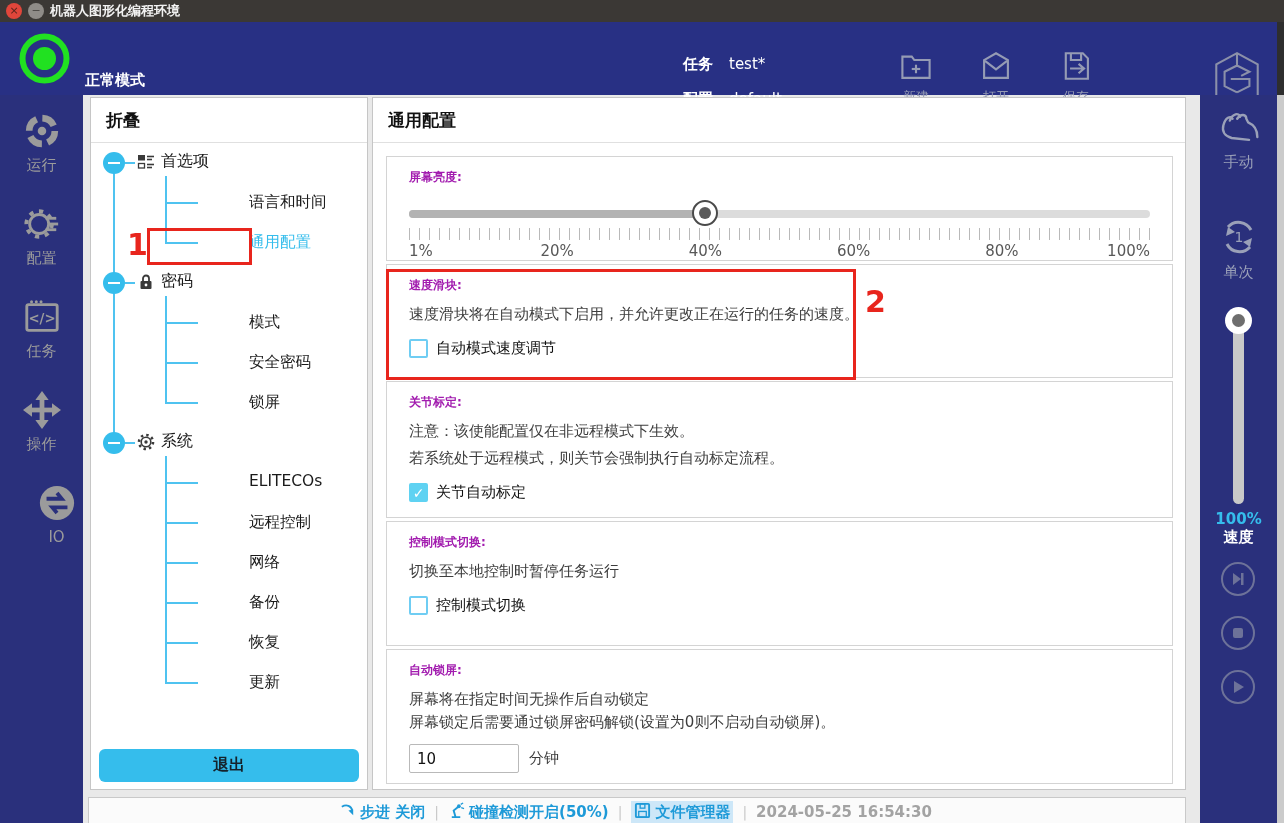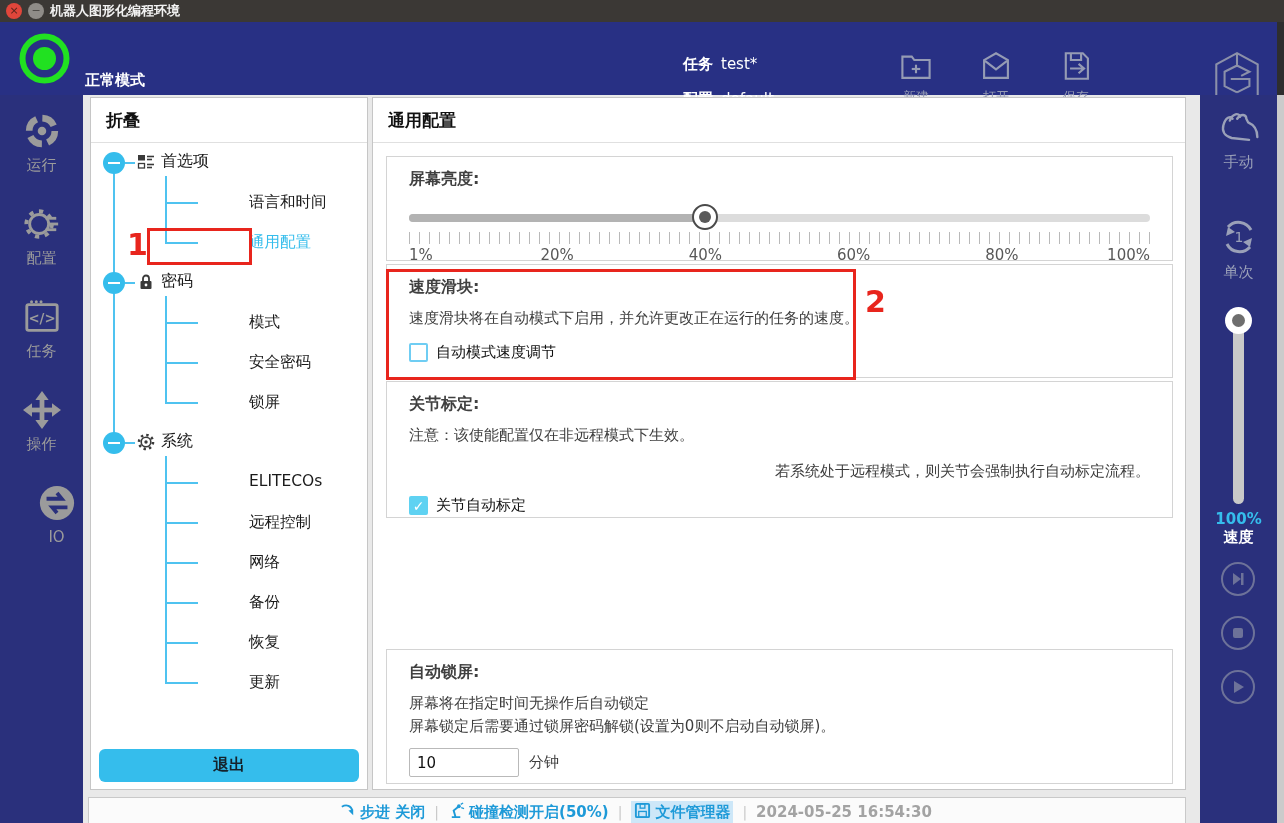--- a/index.html
+++ b/index.html
@@ -14,21 +14,21 @@
   .tb-close { left:6px; background:#e0463b; }
   .tb-min { left:28px; background:#8f8c88; color:#4a4845; }
   .tb-title { position:absolute; left:50px; top:2px; font-size:13px; font-weight:bold; color:#f1f1f1; }
 
   
   .header { position:absolute; left:0; top:22px; width:1284px; height:73px; background:#283084; }
   .mode-ind { position:absolute; left:17px; top:9px; width:55px; height:55px; }
   .mode-label { position:absolute; left:85px; top:49px; color:#fff; font-size:15px; font-weight:bold; }
   .hdr-kv { position:absolute; color:#fff; font-size:15px; }
   .hdr-kv .k { font-weight:bold; }
-  .hdr-kv .v { margin-left:8px; font-weight:normal; }
+  .hdr-kv .v { margin-left:16px; font-weight:normal; }
   .hdr-action { position:absolute; top:27px; width:64px; height:62px; text-align:center;
                 color:#959bb4; cursor:pointer; }
   .hdr-action svg { width:34px; height:34px; }
   .hdr-action .lbl { font-size:13px; margin-top:1px; }
   .logo { position:absolute; left:1210px; top:29px; width:54px; height:58px; color:#8b90a9; }
   .logo svg { width:100%; height:100%; }
 
   
   .leftnav { position:absolute; left:0; top:95px; width:83px; height:728px; background:#2a307c; }
   .lnav-item { position:absolute; left:0; width:83px; height:70px; text-align:center;
@@ -58,21 +58,21 @@
               border:none; border-radius:6px; font-size:16px; font-weight:bold; color:#15232b; cursor:pointer;
               font-family:inherit; }
 
   
   .anno-box { position:absolute; border:3px solid #e8251d; z-index:5; pointer-events:none; }
   .anno-num { position:absolute; color:#e8251d; font-size:30px; font-weight:bold; z-index:5; }
 
   
   .card { position:absolute; left:13px; width:787px; border:1px solid #d4d4d4; background:#fff;
           padding:12px 22px; }
-  .card-title { font-size:16px; font-weight:bold; color:#404040; }
+  .card-title { font-size:12px; font-weight:bold; color:#a21caf; }
   .card-desc { font-size:15px; color:#3d3d3d; line-height:23px; margin-top:9px; }
   .cb-row { display:flex; align-items:center; margin-top:13px; cursor:pointer; }
   .cb { width:19px; height:19px; border:2px solid #6fcdf3; border-radius:2px; background:#fff;
         text-align:center; line-height:16px; font-size:14px; color:#fff; }
   .cb.checked { background:#5fd2f2; border-color:#5fd2f2; }
   .cb-label { font-size:15px; color:#111; margin-left:8px; }
 
   .slider-wrap { position:relative; height:40px; margin-top:14px; }
   .slider-track { position:absolute; left:0; right:0; top:10px; height:8px; background:#dcdcdc; border-radius:4px; }
   .slider-fill { position:absolute; left:0; top:0; height:8px; background:#b3b3b3; border-radius:4px; }
@@ -306,27 +306,35 @@
       <div class="card-desc">速度滑块将在自动模式下启用，并允许更改正在运行的任务的速度。</div>
       <div class="cb-row">
         <div class="cb"></div>
         <div class="cb-label">自动模式速度调节</div>
       </div>
     </div>
 
     <div class="card" style="top:283px; height:137px;">
       <div class="card-title">关节标定:</div>
       <div class="card-desc" style="margin-top:9px;">注意：该使能配置仅在非远程模式下生效。</div>
-      <div class="card-desc" style="margin-top:13px;text-align:right;">若系统处于远程模式，则关节会强制执行自动标定流程。</div>
+      <div class="card-desc" style="margin-top:4px;">若系统处于远程模式，则关节会强制执行自动标定流程。</div>
       <div class="cb-row">
         <div class="cb checked">✓</div>
         <div class="cb-label">关节自动标定</div>
       </div>
     </div>
 
+    <div class="card" style="top:423px; height:125px;">
+      <div class="card-title">控制模式切换:</div>
+      <div class="card-desc">切换至本地控制时暂停任务运行</div>
+      <div class="cb-row">
+        <div class="cb"></div>
+        <div class="cb-label">控制模式切换</div>
+      </div>
+    </div>
 
     <div class="card" style="top:551px; height:135px;">
       <div class="card-title">自动锁屏:</div>
       <div class="card-desc">屏幕将在指定时间无操作后自动锁定</div>
       <div class="card-desc" style="margin-top:0;">屏幕锁定后需要通过锁屏密码解锁(设置为0则不启动自动锁屏)。</div>
       <div style="margin-top:10px; display:flex; align-items:center;">
         <input class="lock-input" value="10" style="">
         <span class="unit">分钟</span>
       </div>
     </div>

